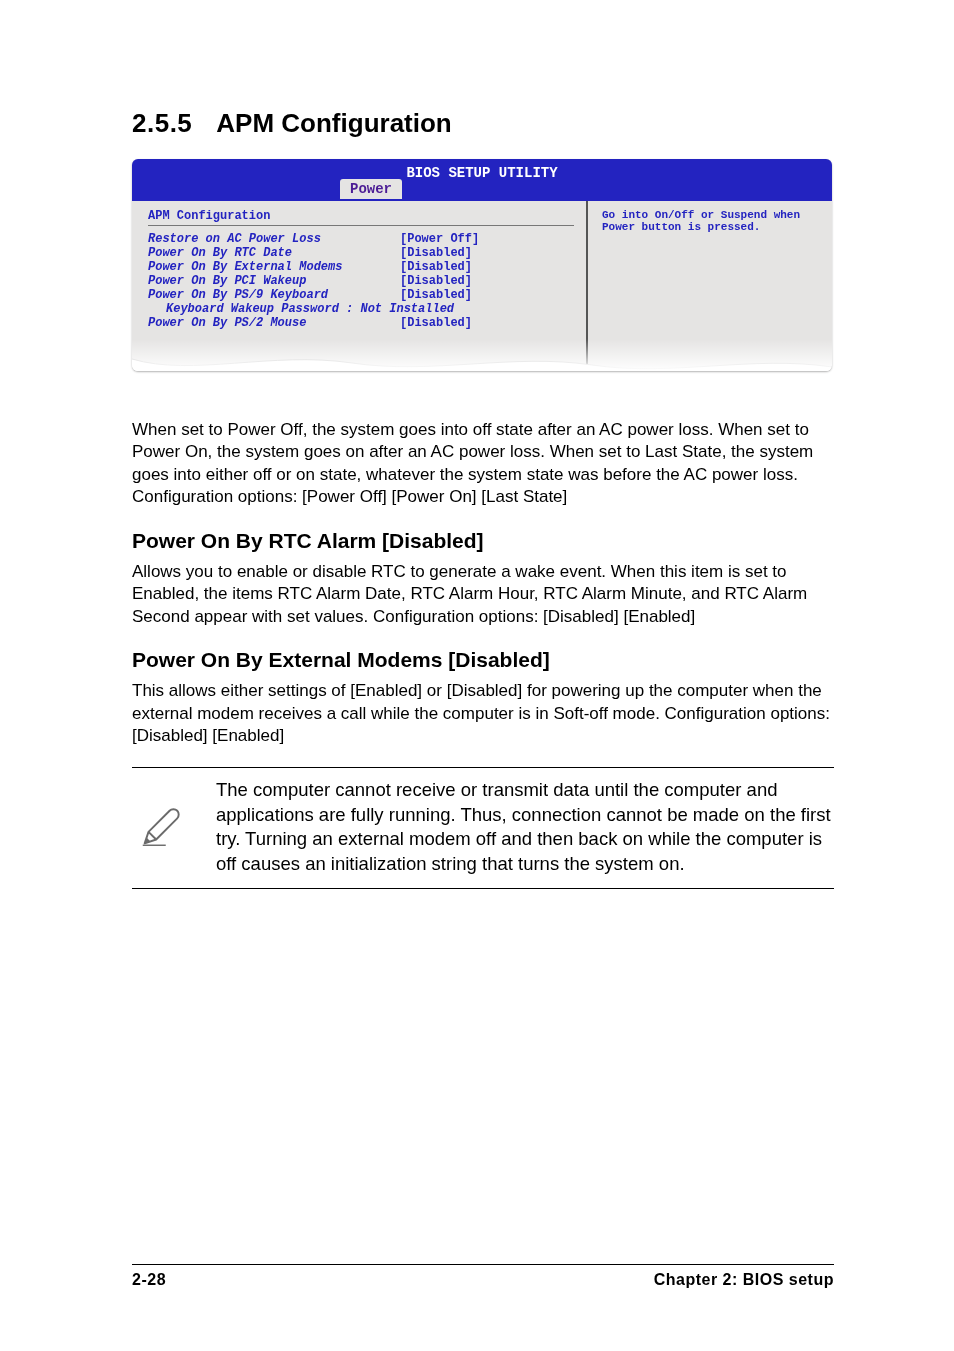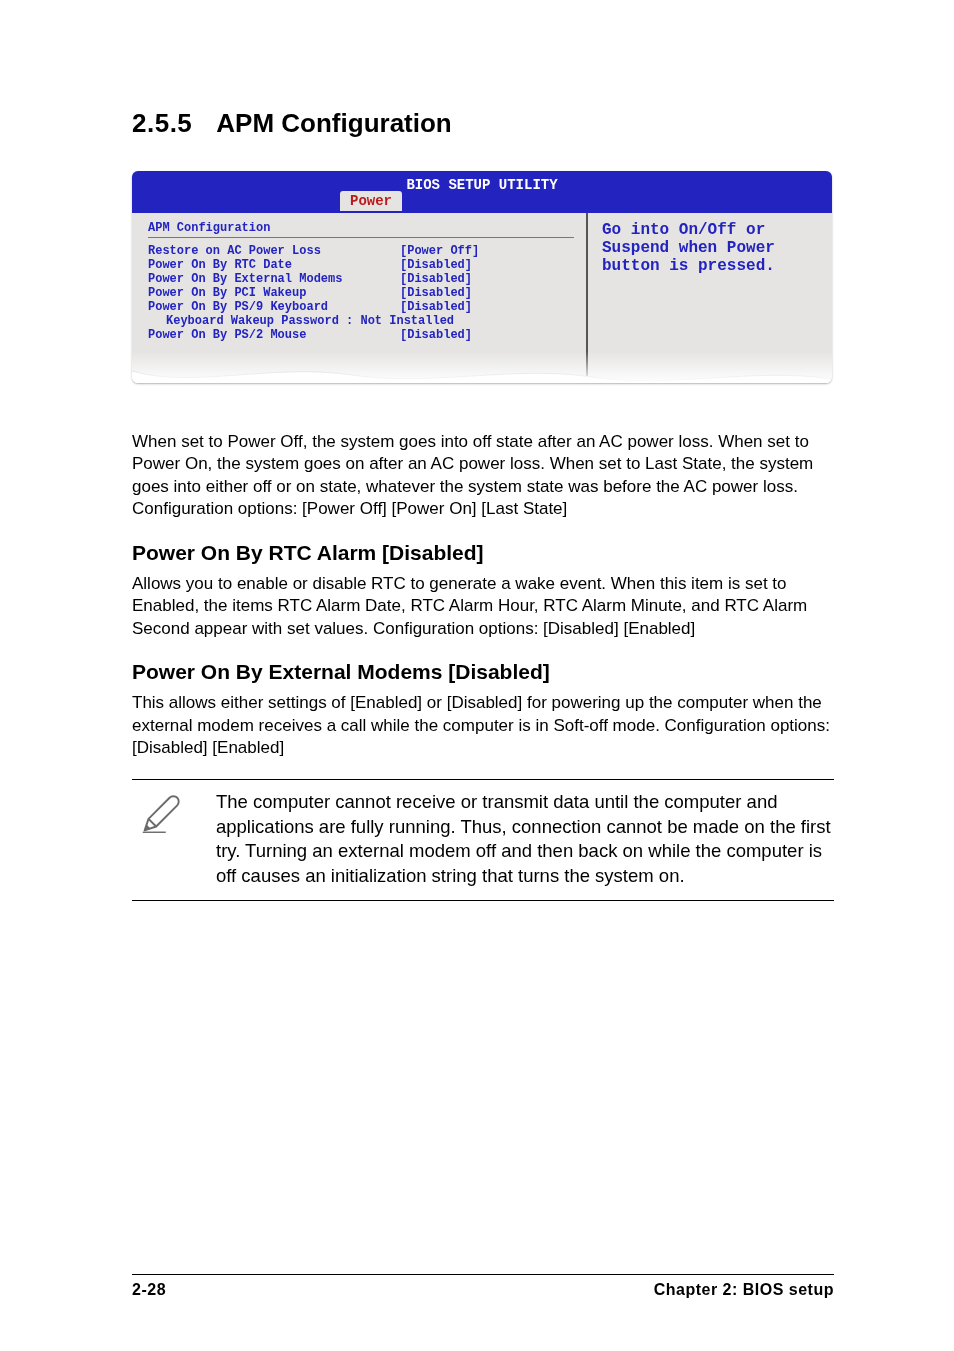--- a/index.html
+++ b/index.html
@@ -1,46 +1,46 @@
 <!DOCTYPE html>
 <html><head>
 <meta charset="utf-8">
 <style>
   * { margin: 0; padding: 0; box-sizing: border-box; }
   html, body { width: 954px; height: 1351px; background: #ffffff; font-family: Arial, Helvetica, sans-serif; color: #000; }
   .page { padding: 108px 120px 0 132px; position: relative; height: 100%; }
   .h-section-num { font-size: 26px; font-weight: bold; letter-spacing: 0.5px; }
   .h-section-title { font-size: 26px; font-weight: bold; margin-left: 24px; }
-  .section-heading-row { display: flex; align-items: center; margin-bottom: 32px; }
+  .section-heading-row { display: flex; align-items: center; margin-bottom: 20px; }
 
   
   .bios-box { width: 700px; border-radius: 6px; overflow: hidden; background: #e5e4e3; box-shadow: 0 1px 2px rgba(0,0,0,0.3); margin-bottom: 48px; position: relative; }
   .bios-title-bar { background: #2323c0; color: #fff; text-align: center; font-family: "Courier New", monospace; font-weight: bold; font-size: 14px; padding: 6px 0 0 0; height: 20px; }
   .bios-tab-row { background: #2323c0; height: 22px; position: relative; }
-  .bios-tab { position: absolute; left: 208px; top: 0; background: #e5e4e3; color: #b91c1c; font-family: "Courier New", monospace; font-weight: bold; font-size: 14px; padding: 2px 10px; border-top-left-radius: 3px; border-top-right-radius: 3px; }
+  .bios-tab { position: absolute; left: 208px; top: 0; background: #e5e4e3; color: #4c1d95; font-family: "Courier New", monospace; font-weight: bold; font-size: 14px; padding: 2px 10px; border-top-left-radius: 3px; border-top-right-radius: 3px; }
   .bios-body { display: flex; height: 170px; background: #e5e4e3; }
   .bios-left { flex: 0 0 456px; border-right: 2px solid #555; padding: 8px 12px 0 16px; font-family: "Courier New", monospace; font-size: 12px; font-weight: bold; color: #2323c0; position: relative; }
-  .bios-right { flex: 1; padding: 8px 14px 0 14px; font-family: "Courier New", monospace; font-size: 16px; font-weight: bold; color: #2323c0; }
+  .bios-right { flex: 1; padding: 8px 14px 0 14px; font-family: "Courier New", monospace; font-size: 11px; font-weight: bold; color: #2323c0; }
   .bios-left-title { margin-bottom: 2px; }
   .bios-left hr { border: none; border-top: 1px solid #777; margin: 2px 0 6px 0; }
   .bios-row { display: flex; }
-  .bios-row .label { width: 252px; white-space: pre; }
+  .bios-row .label { width: 252px; white-space: pre; font-style: italic; }
   .bios-row .val { white-space: pre; }
   .bios-row.indent .label { padding-left: 18px; width: 252px; }
   .bios-fade { position: absolute; left: -2px; right: -2px; bottom: -2px; height: 34px; pointer-events: none; background: linear-gradient(to bottom, rgba(255,255,255,0) 0%, rgba(255,255,255,1) 95%); }
   .bios-wave { position: absolute; left: 0; right: 0; bottom: -8px; height: 28px; }
 
   .subheading { font-size: 21px; font-weight: bold; margin-bottom: 8px; margin-top: 6px; }
   .body-text { font-size: 17px; line-height: 1.32; margin-bottom: 20px; }
 
-  .note-block { border-top: 1px solid #000; border-bottom: 1px solid #000; padding: 10px 0 12px 0; margin-top: 10px; display: flex; gap: 28px; align-items: flex-start; }
+  .note-block { border-top: 1px solid #000; border-bottom: 1px solid #000; padding: 10px 0 12px 0; margin-top: 10px; display: flex; gap: 28px; align-items: center; }
   .note-icon { flex: 0 0 56px; display: flex; justify-content: center; padding-top: 2px; }
   .note-text { font-size: 18.5px; line-height: 1.32; }
 
-  .footer { position: absolute; left: 132px; right: 120px; bottom: 52px; border-top: 1.5px solid #000; padding-top: 6px; display: flex; justify-content: space-between; font-size: 16px; font-weight: bold; letter-spacing: 0.5px; gap: 16px; }
+  .footer { position: absolute; left: 132px; right: 120px; bottom: 62px; border-top: 1.5px solid #000; padding-top: 6px; display: flex; justify-content: space-between; font-size: 16px; font-weight: bold; letter-spacing: 0.5px; gap: 16px; }
 
   svg.pencil { width: 46px; height: 46px; }
 </style>
 </head>
 <body>
 
 <div class="page">
 
   <div class="section-heading-row">
     <span class="h-section-num">2.5.5</span>

